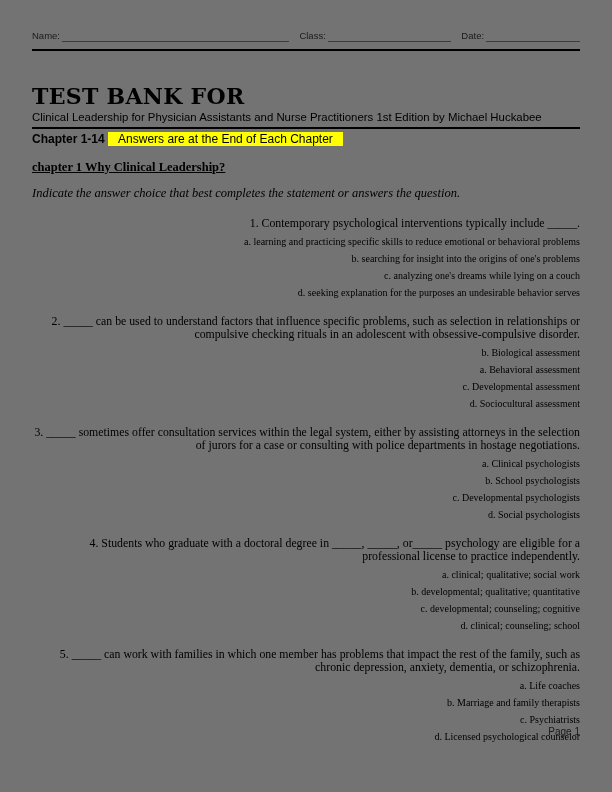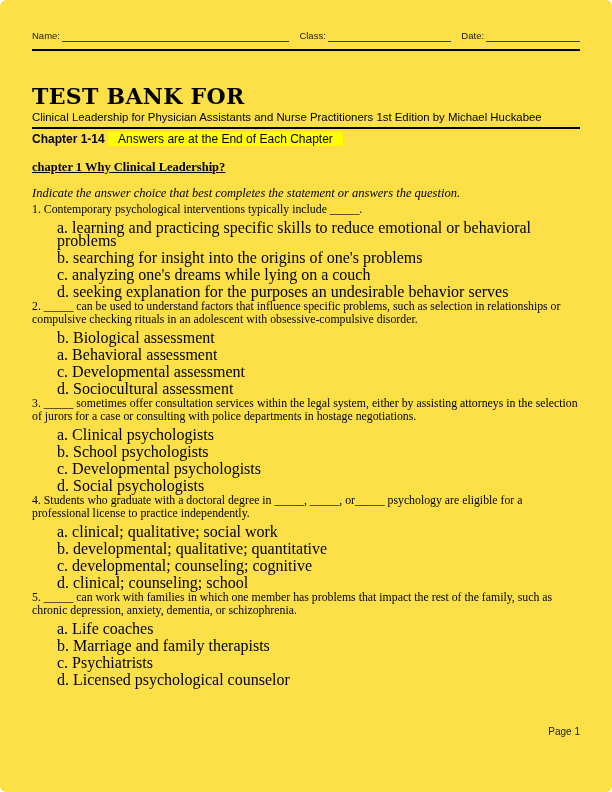--- a/index.html
+++ b/index.html
@@ -1,27 +1,26 @@
 <!DOCTYPE html>
 <html><head>
 <meta charset="utf-8">
 <style>
   html, body { margin: 0; padding: 0; background: #ffffff; }
   .page {
     position: relative;
     width: 612px;
     height: 792px;
     margin: 0 auto;
-    background: #fde047;
+    background: #737373;
     color: #000000;
     box-sizing: border-box;
     padding: 30px 32px 0 32px;
     font-family: "Liberation Serif", serif;
     overflow: hidden;
-    border-radius: 6px;
   }
 
   
   .header-row {
     display: flex;
     align-items: flex-end;
     font-family: "Liberation Sans", sans-serif;
     font-size: 9.5px;
     color: #1a1a1a;
     line-height: 12px;
@@ -78,29 +77,29 @@
     text-decoration: underline;
     margin-top: 14px;
   }
   .instruction {
     font-style: italic;
     font-size: 12.5px;
     margin-top: 11px;
   }
 
   
-  .question { margin-top: 2px; }
+  .question { margin-top: 16px; text-align: right; }
   .qtext {
     margin: 0;
     font-size: 11.8px;
     line-height: 13.5px;
   }
   .opt {
     margin: 4px 0 0 25px;
-    font-size: 16px;
+    font-size: 10px;
     line-height: 13px;
   }
 
   
   .footer {
     position: absolute;
     top: 726px;
     right: 32px;
     font-family: "Liberation Sans", sans-serif;
     font-size: 10px;

